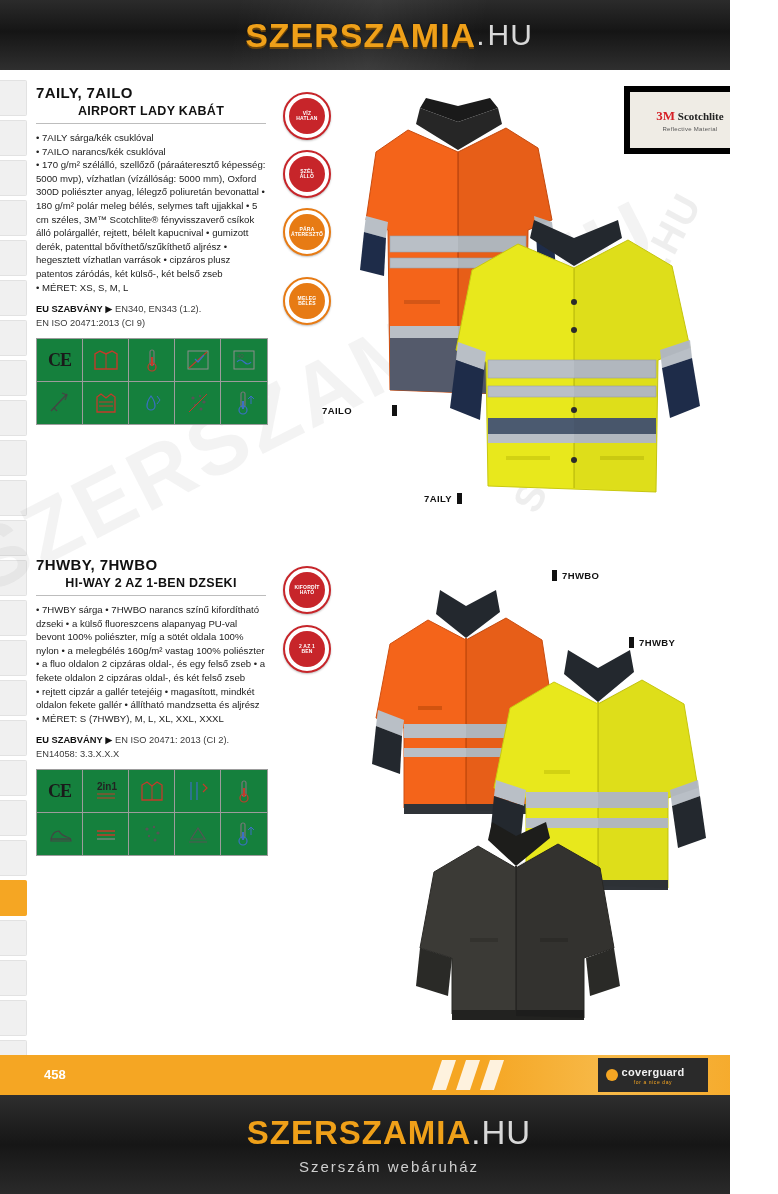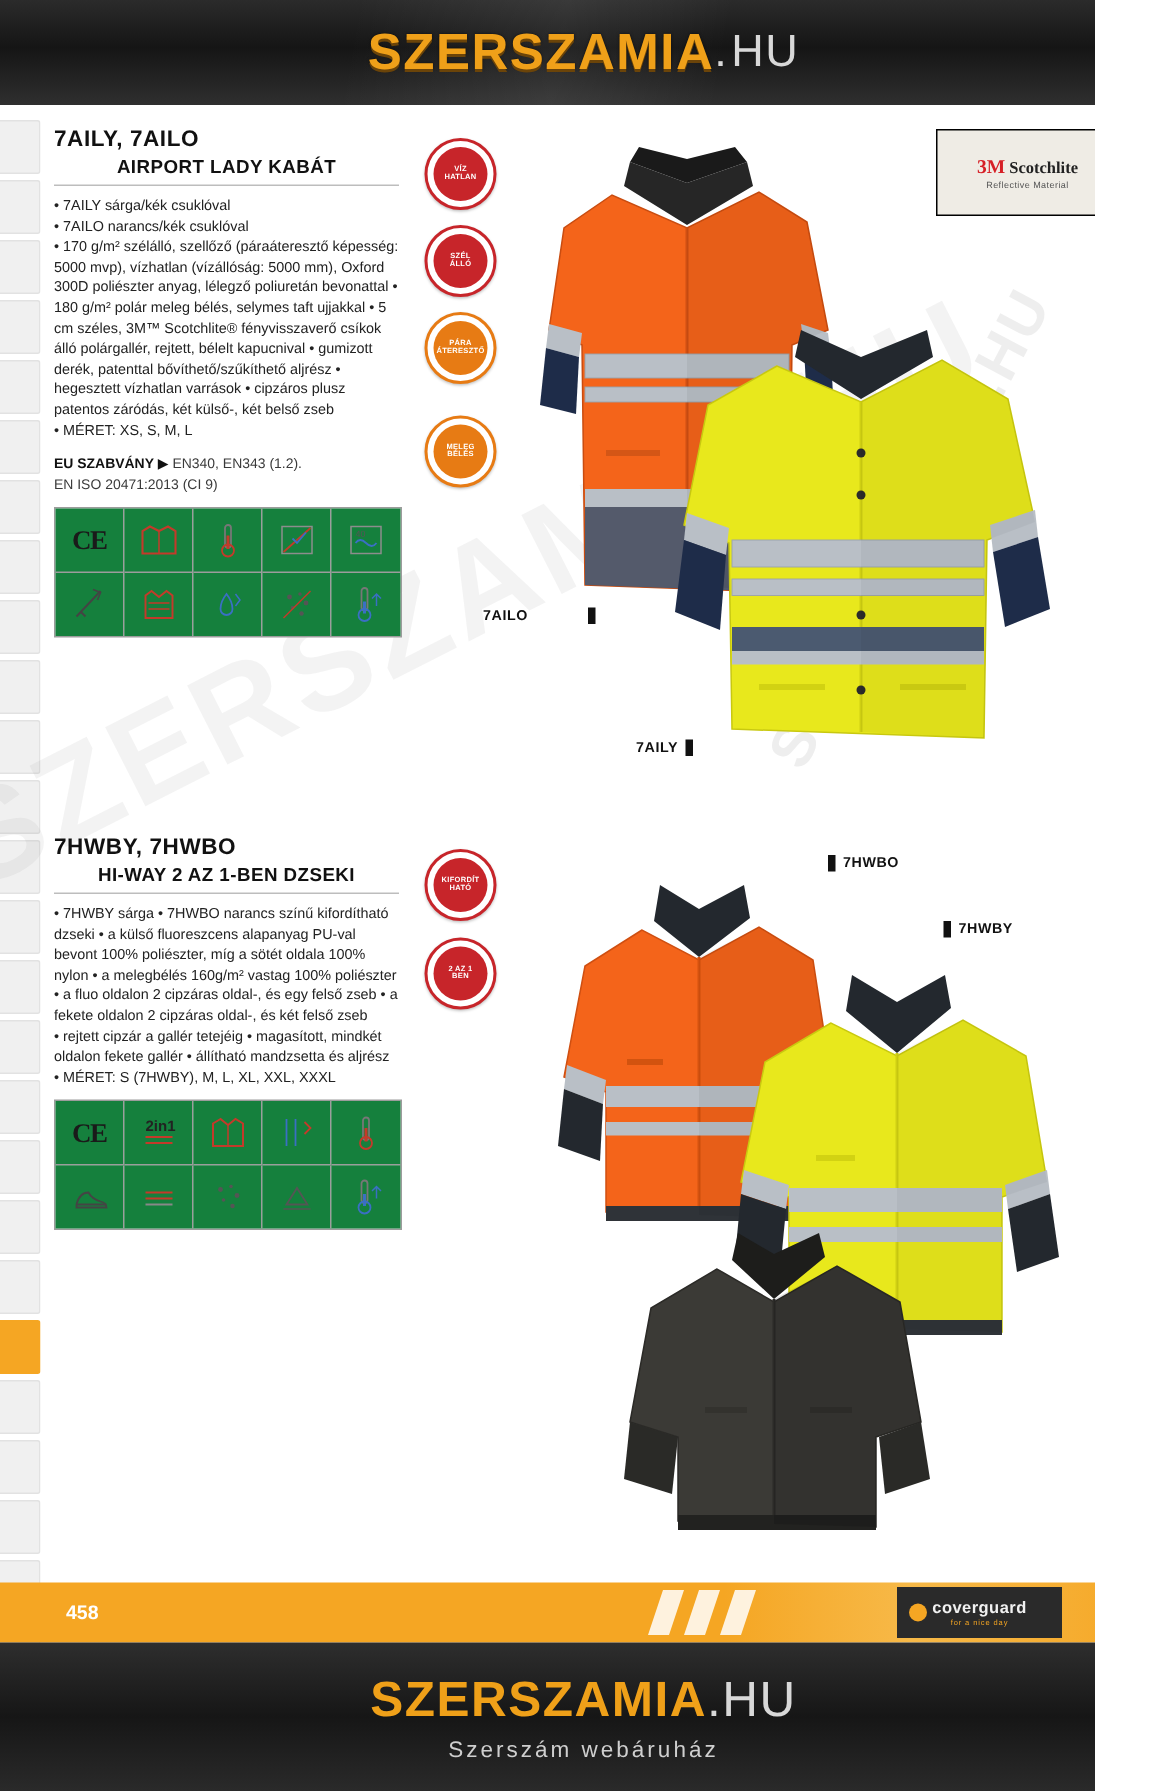--- a/index.html
+++ b/index.html
@@ -100,21 +100,21 @@
     background:#c7252a;display:flex;align-items:center;justify-content:center;
     color:#fff;font-size:5px;font-weight:bold;text-align:center;line-height:1.05;
     letter-spacing:.2px;padding:1px;box-sizing:border-box;
   }
   .badge.orange{border-color:#e77b14;}
   .badge.orange .inner{background:#e77b14;}
 
   
   .scotchlite{
     position:absolute;left:624px;top:86px;width:120px;height:56px;
-    background:#efece5;border:1px solid #000000;
+    background:#efece5;border:6px solid #000000;
     display:flex;flex-direction:column;align-items:center;justify-content:center;
   }
   .scotchlite .l1{font-size:11px;font-weight:bold;color:#222;font-family:"Liberation Serif",serif;}
   .scotchlite .l1 .red{color:#d61f26;font-size:13px;}
   .scotchlite .l2{font-size:6px;color:#555;margin-top:2px;letter-spacing:.3px;}
 
   
   .callout{position:absolute;font-size:9.5px;font-weight:bold;color:#111;letter-spacing:.4px;display:flex;align-items:center;gap:5px;}
   .callout .bar{display:inline-block;width:5px;height:11px;background:#111;}
 
@@ -368,20 +368,26 @@
       <span class="bar"></span>
   </div>
 
   <div class="col-left" style="top:556px;">
     <div class="prod-code">7HWBY, 7HWBO</div>
     <div class="prod-name">HI-WAY 2 AZ 1-BEN DZSEKI</div>
     <div class="rule"></div>
     <div class="desc" style="white-space:pre-line;">• 7HWBY sárga • 7HWBO narancs színű kifordítható dzseki • a külső fluoreszcens alapanyag PU-val bevont 100% poliészter, míg a sötét oldala 100% nylon • a melegbélés 160g/m² vastag 100% poliészter • a fluo oldalon 2 cipzáras oldal-, és egy felső zseb • a fekete oldalon 2 cipzáras oldal-, és két felső zseb
 • rejtett cipzár a gallér tetejéig • magasított, mindkét oldalon fekete gallér • állítható mandzsetta és aljrész
 • MÉRET: S (7HWBY), M, L, XL, XXL, XXXL</div>
+    <div class="eu-line">
+      <span class="lbl">EU SZABVÁNY</span>
+      <span class="arrow">▶</span>
+      <span>EN ISO 20471: 2013 (CI 2).</span><br>
+      <span>EN14058: 3.3.X.X.X</span>
+    </div>
 
     <div class="picto-box">
       <div class="picto">
           <span class="ce-txt">CE</span>
         </div>
       <div class="picto">
         <svg width="30" height="30" viewBox="0 0 30 30">
             <text x="6" y="14" font-size="10" font-weight="bold" fill="#222" font-family="Liberation Sans, sans-serif">2in1</text>
             <path d="M6 18 h18 M6 22 h18" stroke="#c43a2a" stroke-width="1.2"></path>
           </svg>
@@ -496,21 +502,21 @@
       <rect x="72" y="120" width="28" height="4" fill="#33322e"></rect>
       <rect x="142" y="120" width="28" height="4" fill="#33322e"></rect>
       <path d="M118 48 L118 198 L186 200 L186 140 L216 130 L202 50 L160 26 Z" fill="#000" opacity=".12"></path>
     </svg>
   </div>
 
   <div class="callout" style="left:552px;top:570px;">
     <span class="bar"></span>
       <span>7HWBO</span>
   </div>
-  <div class="callout" style="left:629px;top:614px;">
+  <div class="callout" style="left:629px;top:637px;">
     <span class="bar"></span>
       <span>7HWBY</span>
   </div>
 
   <div class="page-footer"></div>
   <div class="page-num">458</div>
   <svg class="foot-slashes" viewBox="0 0 120 34">
     <path d="M10 2 L24 2 L14 32 L0 32 Z" fill="#ffffff" opacity=".85"></path>
     <path d="M34 2 L48 2 L38 32 L24 32 Z" fill="#ffffff" opacity=".85"></path>
     <path d="M58 2 L72 2 L62 32 L48 32 Z" fill="#ffffff" opacity=".85"></path>

